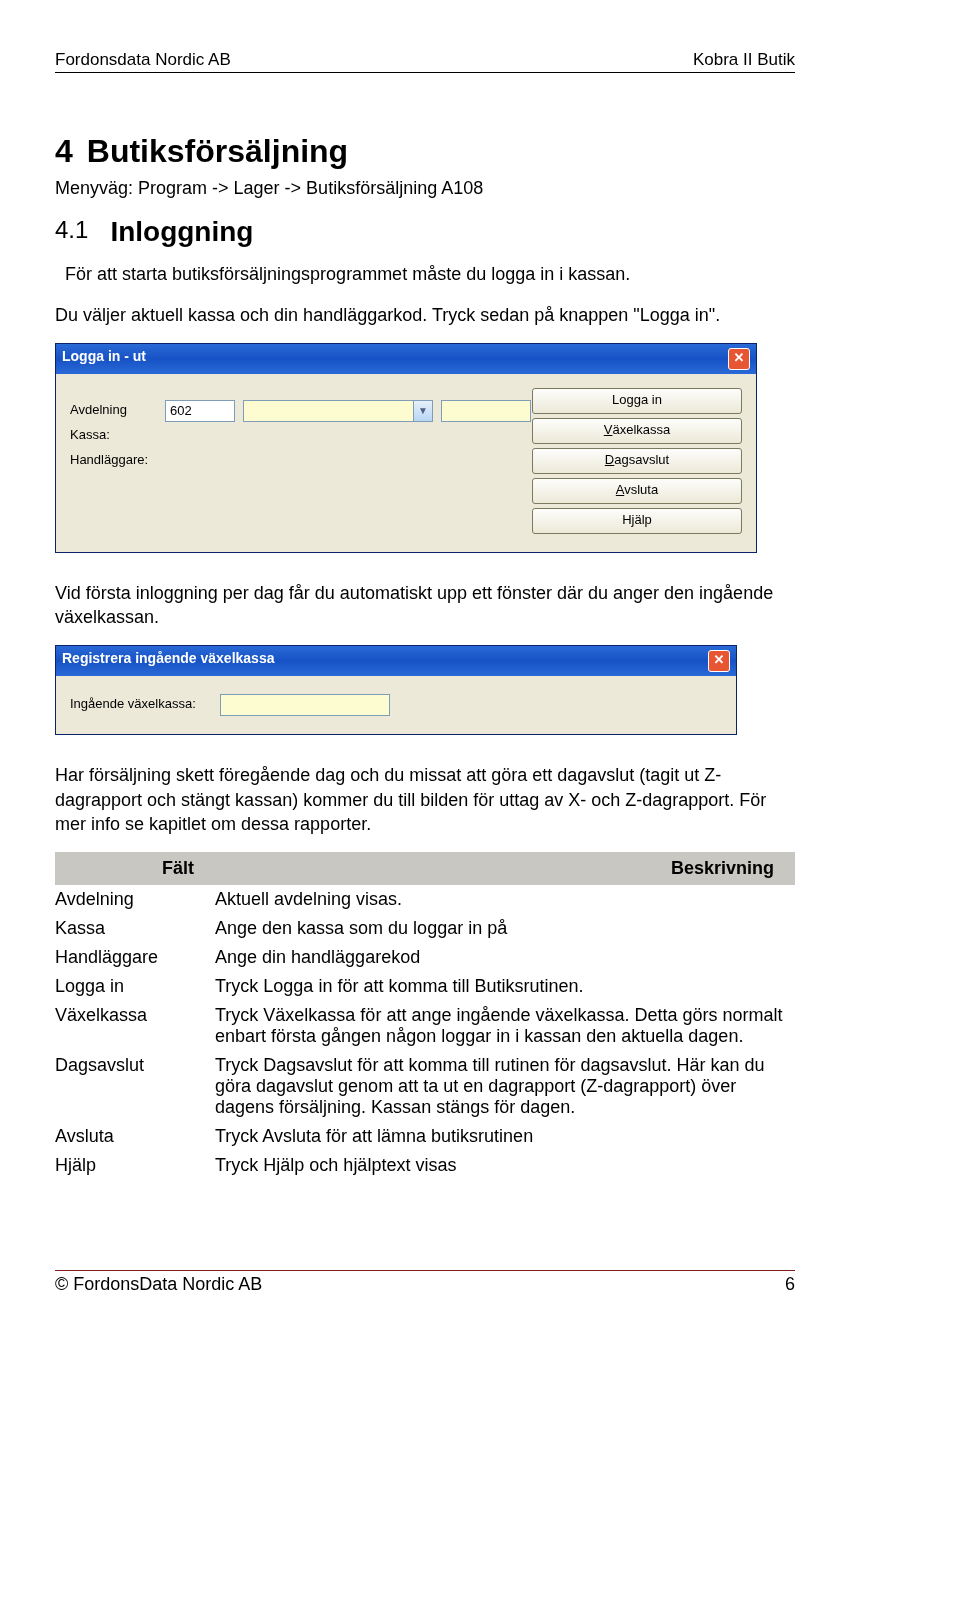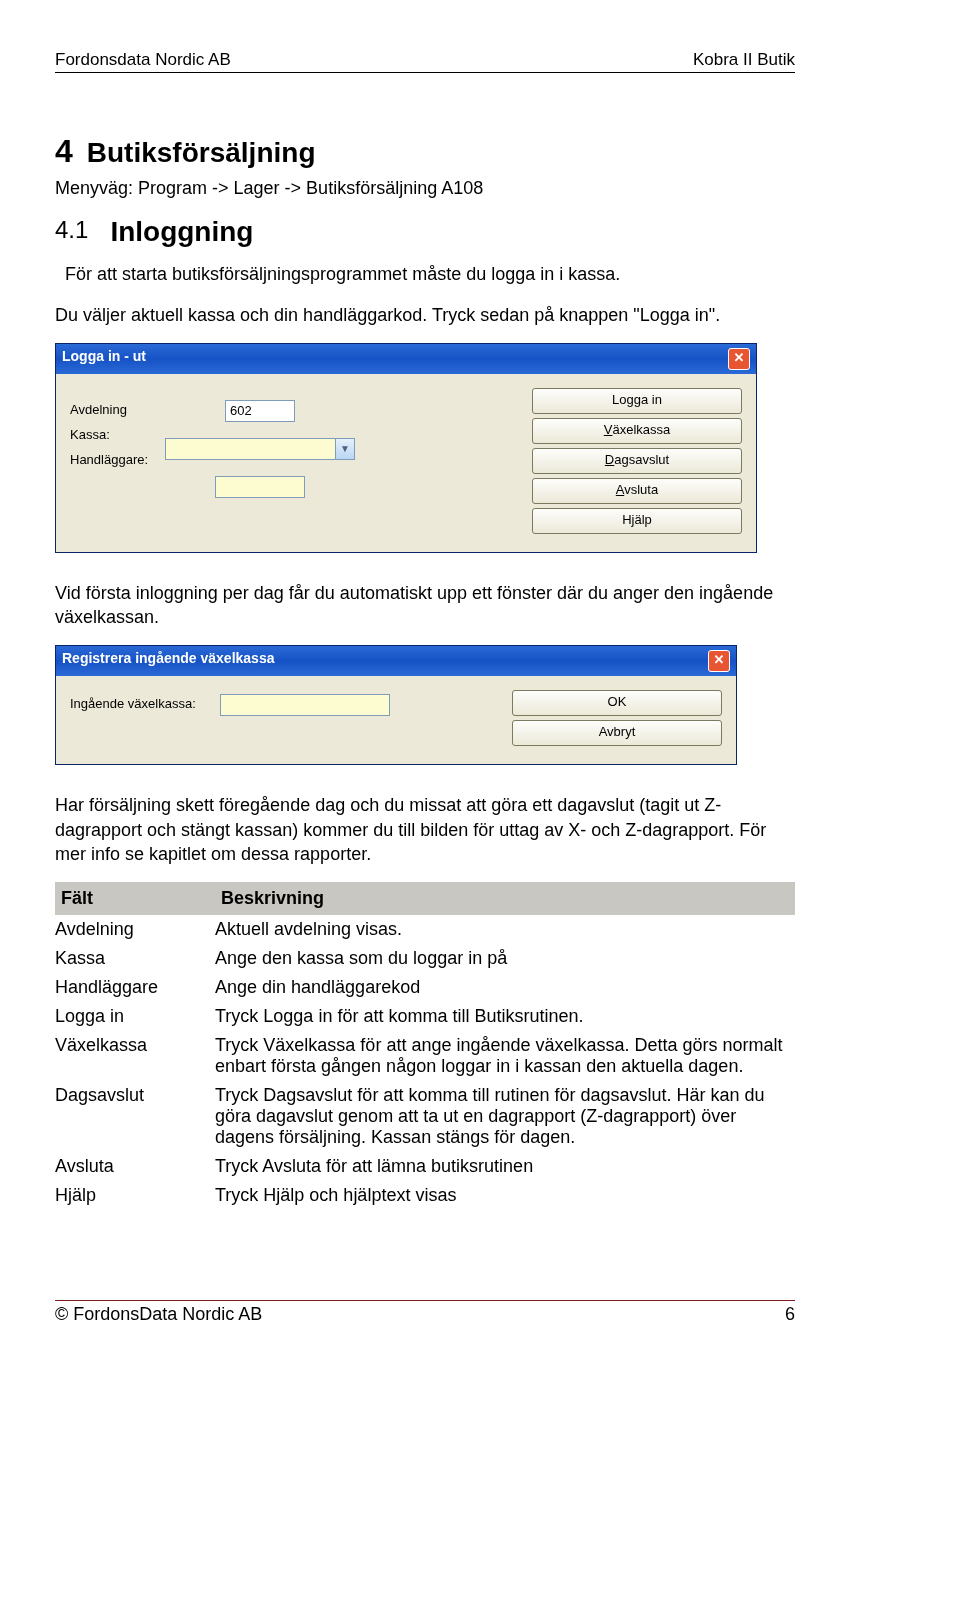--- a/index.html
+++ b/index.html
@@ -15,21 +15,21 @@
   .doc-header {
     display: flex;
     justify-content: space-between;
     border-bottom: 1px solid #000;
     padding-bottom: 2px;
     margin-bottom: 60px;
     font-size: 17px;
   }
   .h-num { font-size: 32px; font-weight: bold; margin-right: 14px; }
   .h-row { display: flex; align-items: baseline; margin-bottom: 4px; }
-  .h-title { font-size: 28px; font-weight: bold; }
+  .h-title { font-size: 32px; font-weight: bold; }
   .sub-row { display: flex; align-items: flex-start; margin: 12px 0 14px 0; }
   .sub-num { font-size: 24px; margin-right: 22px; }
   .sub-title { font-size: 28px; font-weight: bold; }
   .body-text { margin: 6px 0 16px 0; line-height: 1.35; }
   .indent { margin-left: 10px; }
 
   
   .xp-window {
     background: #ece9d8;
     border: 1px solid #0a246a;
@@ -63,24 +63,23 @@
   }
   .xp-labels {
     display: flex;
     flex-direction: column;
     gap: 10px;
     min-width: 95px;
     padding-top: 14px;
   }
   .xp-fields {
     display: flex;
-    flex-direction: column;
-    gap: 16px;
+    flex-direction: row;
+    gap: 8px;
     padding-top: 12px;
-    align-items: center;
   }
   .xp-input {
     box-sizing: border-box;
     height: 22px;
     background: #fdfcd0;
     border: 1px solid #7f9db9;
     font-family: Tahoma, Arial, sans-serif;
     font-size: 13px;
     padding: 1px 4px;
   }
@@ -109,23 +108,23 @@
     font-family: Tahoma, Arial, sans-serif;
     font-size: 13px;
     text-align: center;
     line-height: 22px;
   }
   .xp-button .ul { text-decoration: underline; }
 
   
   .desc-table { width: 100%; border-collapse: collapse; font-size: 18px; }
   .desc-table th {
-    text-align: left;
+    text-align: right;
     background: #c9c7c1;
-    padding: 6px 6px;
+    padding: 6px 21px;
     font-weight: bold;
   }
   .desc-table td {
     vertical-align: top;
     padding: 4px 10px 4px 0;
   }
   .desc-table td:first-child { width: 150px; }
 
   .doc-footer {
     display: flex;
@@ -148,21 +147,21 @@
   <span class="h-num">4</span>
   <span class="h-title">Butiksförsäljning</span>
 </div>
 <div class="body-text">Menyväg: Program -&gt; Lager -&gt; Butiksförsäljning A108</div>
 
 <div class="sub-row">
   <span class="sub-num">4.1</span>
   <span class="sub-title">Inloggning</span>
 </div>
 
-<div class="body-text indent">För att starta butiksförsäljningsprogrammet måste du logga in i kassa.</div>
+<div class="body-text indent">För att starta butiksförsäljningsprogrammet måste du logga in i kassan.</div>
 <div class="body-text">Du väljer aktuell kassa och din handläggarkod. Tryck sedan på knappen "Logga in".</div>
 
 <div class="xp-window" style="width:700px">
   <div class="xp-titlebar">
     <span>Logga in - ut</span>
     <span class="xp-close">✕</span>
   </div>
   <div class="xp-body">
     <div class="xp-labels">
       <span>Avdelning</span>
@@ -194,24 +193,20 @@
     <span>Registrera ingående växelkassa</span>
     <span class="xp-close">✕</span>
   </div>
   <div class="xp-body">
     <div class="xp-labels" style="min-width:150px;padding-top:6px">
       <span>Ingående växelkassa:</span>
     </div>
     <div class="xp-fields" style="padding-top:4px">
       <input class="xp-input" style="width: 170px;" value="">
     </div>
-    <div class="xp-buttons">
-      <div class="xp-button"><span>OK</span></div>
-      <div class="xp-button"><span>Avbryt</span></div>
-    </div>
   </div>
 </div>
 
 <div class="body-text">Har försäljning skett föregående dag och du missat att göra ett dagavslut (tagit ut Z-dagrapport och stängt kassan) kommer du till bilden för uttag av X- och Z-dagrapport. För mer info se kapitlet om dessa rapporter.</div>
 
 <table class="desc-table">
   <thead>
     <tr>
       <th>Fält</th>
       <th>Beskrivning</th>

